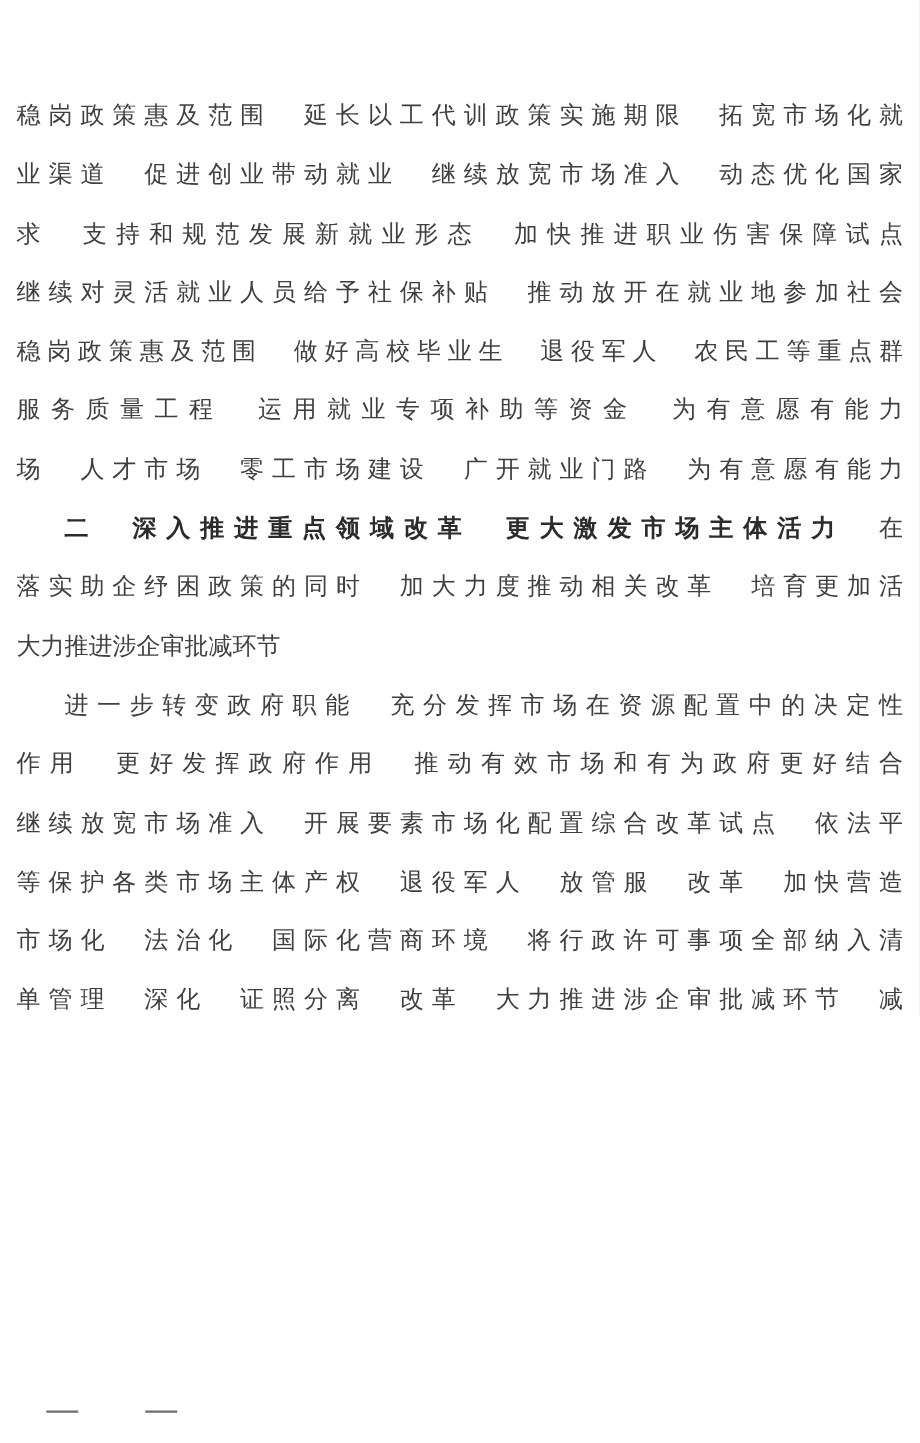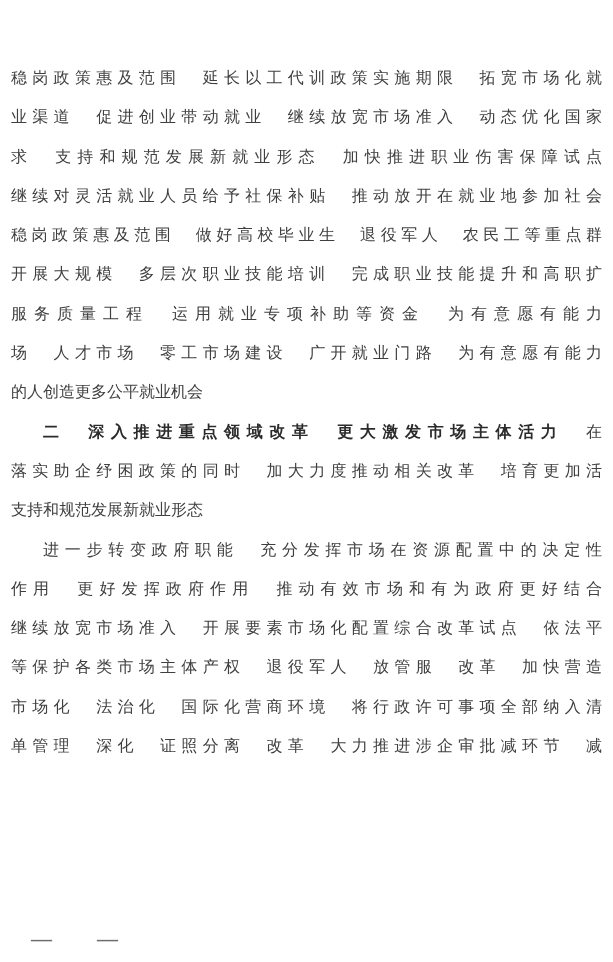--- a/index.html
+++ b/index.html
@@ -54,27 +54,25 @@
 </head>
 <body>
 
 <div class="page">
   <div class="text-block">
       <div class="line"><span class="seg">稳岗政策惠及范围　延长以工代训政策实施期限　拓宽市场化就</span></div>
       <div class="line"><span class="seg">业渠道　促进创业带动就业　继续放宽市场准入　动态优化国家</span></div>
       <div class="line"><span class="seg">求　支持和规范发展新就业形态　加快推进职业伤害保障试点</span></div>
       <div class="line"><span class="seg">继续对灵活就业人员给予社保补贴　推动放开在就业地参加社会</span></div>
       <div class="line"><span class="seg">稳岗政策惠及范围　做好高校毕业生　退役军人　农民工等重点群</span></div>
-      <div class="line"><span class="seg">开展大规模　多层次职业技能培训　完成职业技能提升和高职扩</span></div>
       <div class="line"><span class="seg">服务质量工程　运用就业专项补助等资金　为有意愿有能力</span></div>
       <div class="line"><span class="seg">场　人才市场　零工市场建设　广开就业门路　为有意愿有能力</span></div>
-      <div class="line para-end"><span class="seg">的人创造更多公平就业机会</span></div>
       <div class="line indent"><span class="seg seg-bold">二　深入推进重点领域改革　更大激发市场主体活力</span><span class="seg">　在</span></div>
       <div class="line"><span class="seg">落实助企纾困政策的同时　加大力度推动相关改革　培育更加活</span></div>
-      <div class="line para-end"><span class="seg">支持和规范发展新就业形态</span></div>
+      <div class="line para-end"><span class="seg">大力推进涉企审批减环节</span></div>
       <div class="line indent"><span class="seg">进一步转变政府职能　充分发挥市场在资源配置中的决定性</span></div>
       <div class="line"><span class="seg">作用　更好发挥政府作用　推动有效市场和有为政府更好结合</span></div>
       <div class="line"><span class="seg">继续放宽市场准入　开展要素市场化配置综合改革试点　依法平</span></div>
       <div class="line"><span class="seg">等保护各类市场主体产权　退役军人　放管服　改革　加快营造</span></div>
       <div class="line"><span class="seg">市场化　法治化　国际化营商环境　将行政许可事项全部纳入清</span></div>
       <div class="line"><span class="seg">单管理　深化　证照分离　改革　大力推进涉企审批减环节　减</span></div>
     </div>
   <span class="footer-dash left">—</span>
   <span class="footer-dash right">—</span>
 </div>

